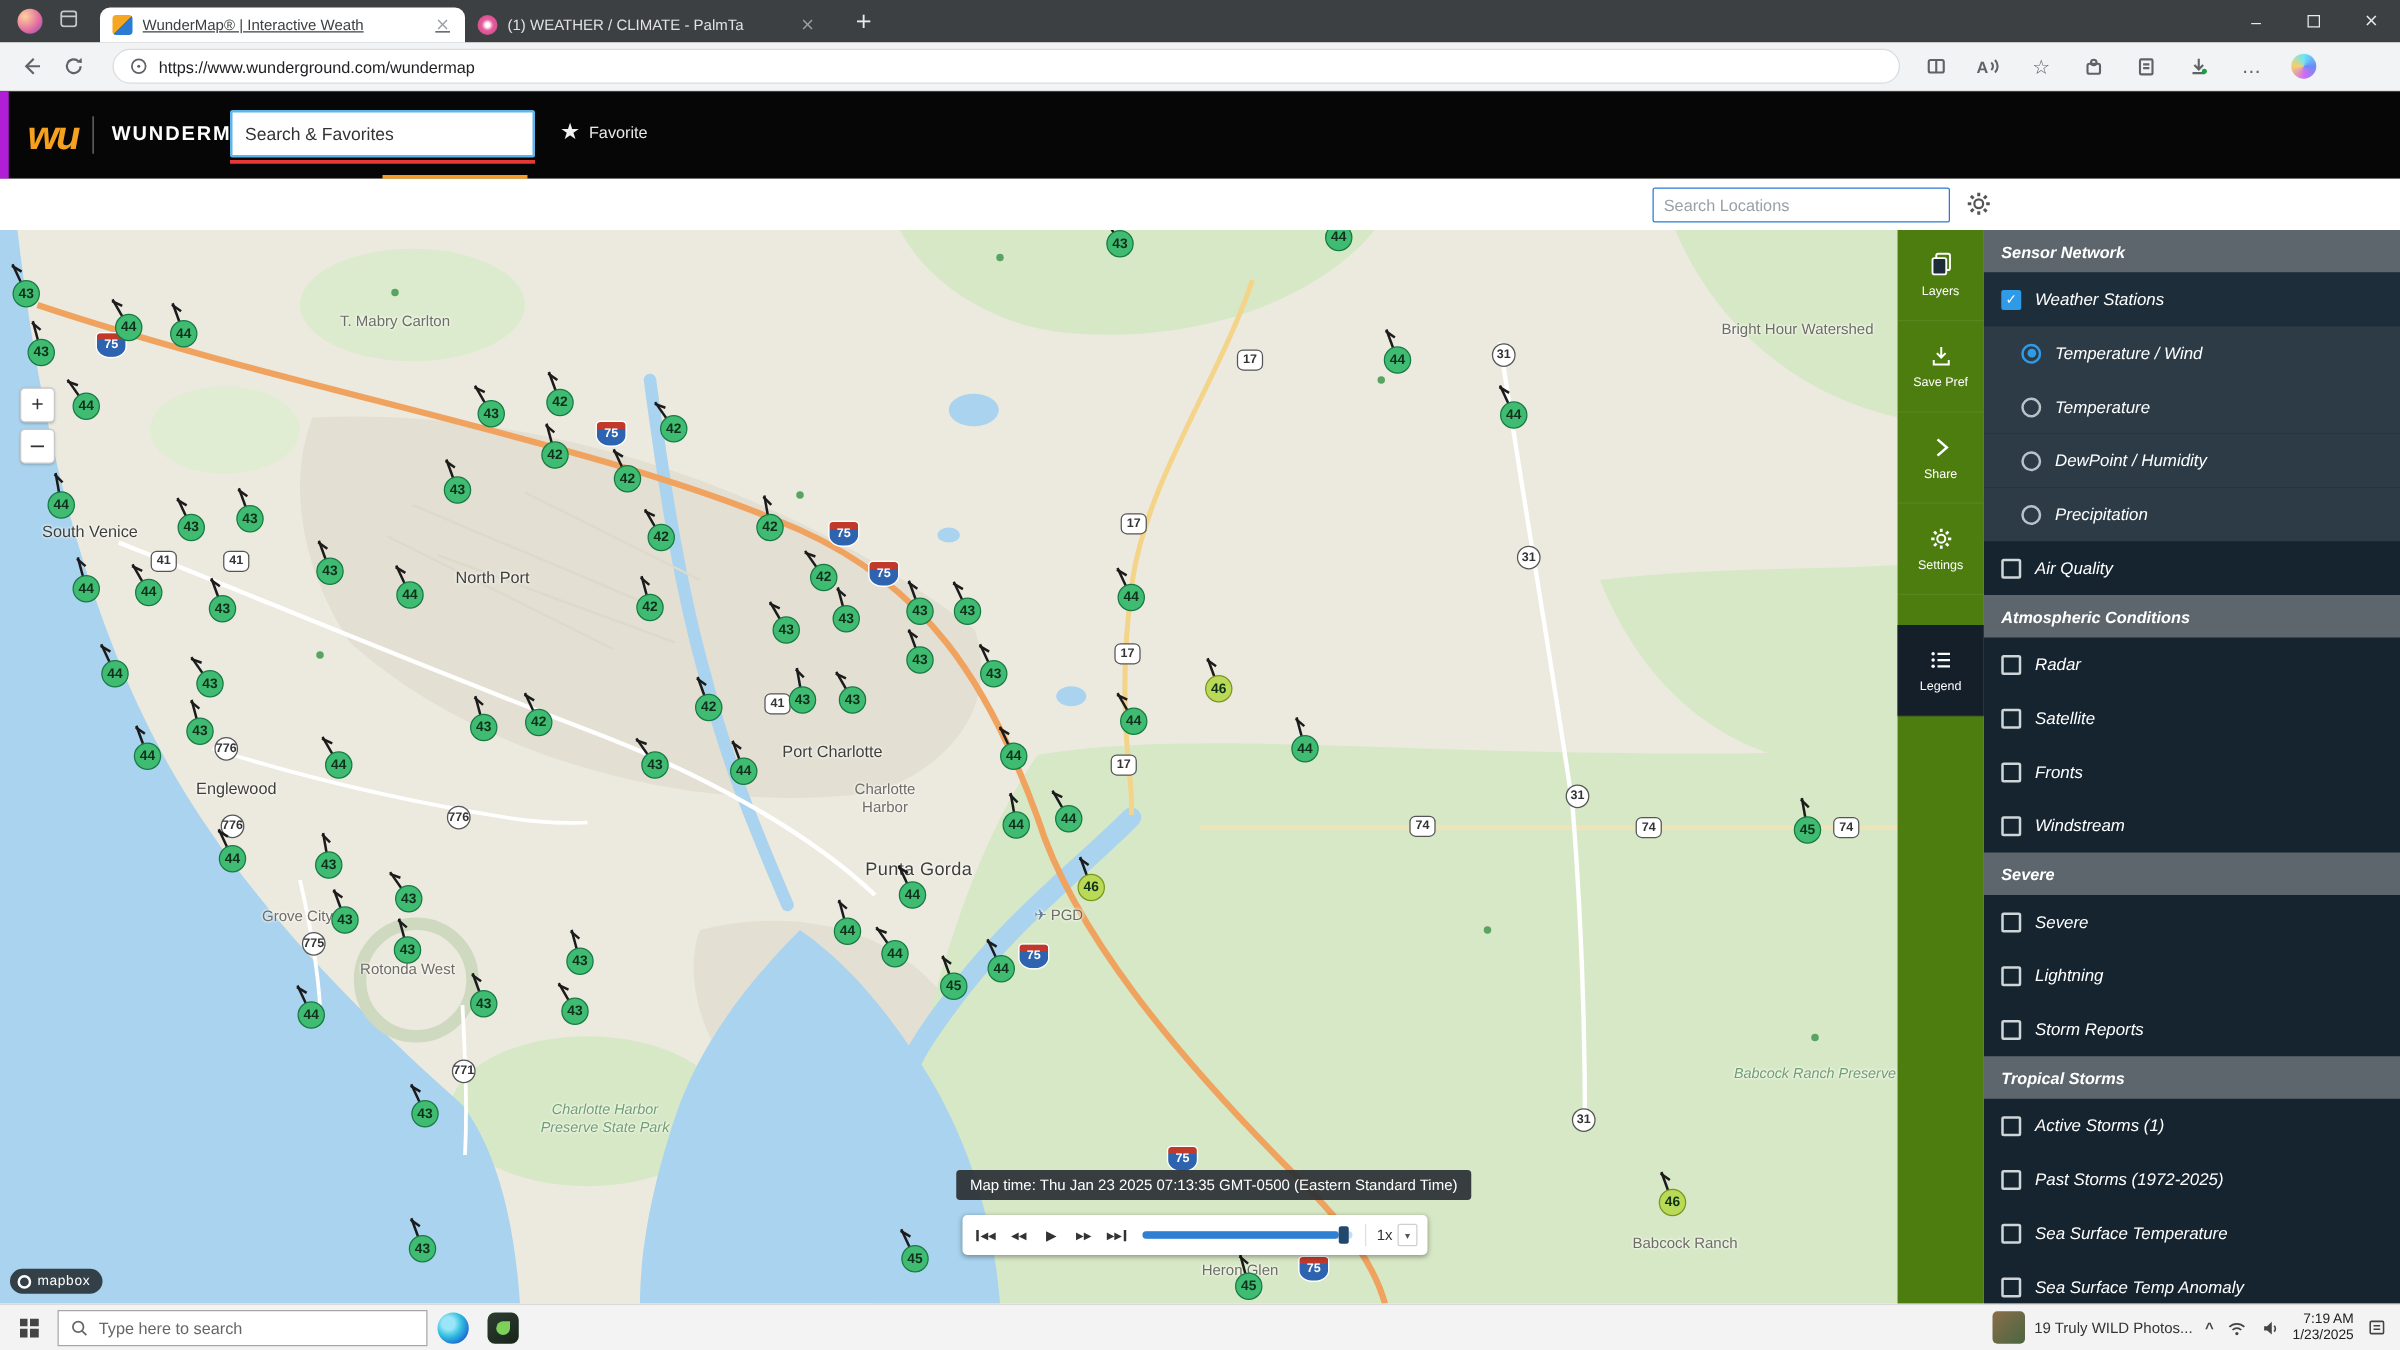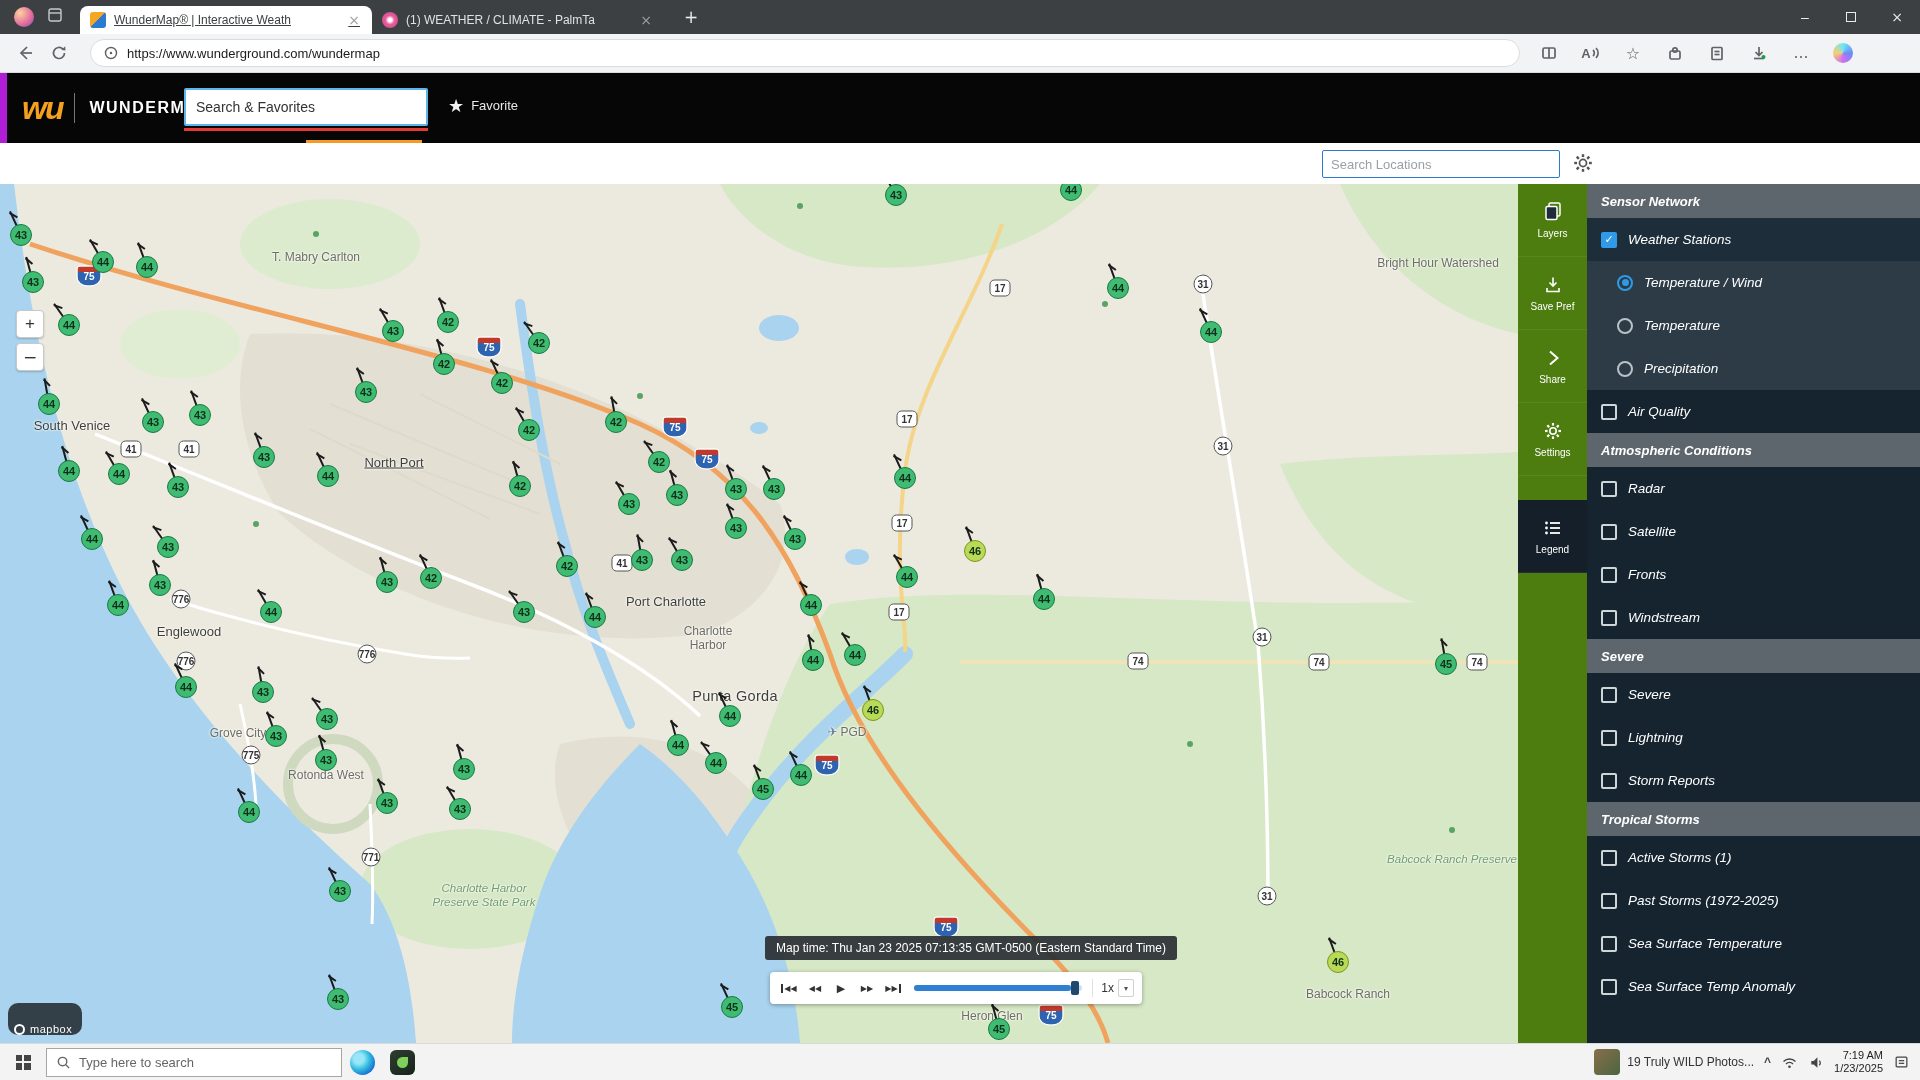--- a/index.html
+++ b/index.html
@@ -76,22 +76,22 @@
   .station .barb { position:absolute; left:-1px; top:-26px; width:2px; height:26px; background:#1b1b1b; transform-origin:50% 100%; }
   .station .barb::after { content:''; position:absolute; left:0; top:0; width:9px; height:2px; background:#1b1b1b; transform-origin:0 50%; transform:rotate(55deg); }
   .station .bubble { position:absolute; left:-11px; top:-11px; width:22px; height:22px; border-radius:50%; background:#3fbc72; border:1.5px solid #177a45;
     color:#10301c; font-weight:bold; font-size:11px; display:flex; align-items:center; justify-content:center; }
   .station.warm .bubble { background:#b9da57; border-color:#7d951f; }
 
   .zoomctl { position:absolute; left:16px; top:126px; }
   .zoombtn { width:28px; height:28px; background:#fff; border:1px solid #c9c9c9; border-radius:4px; display:flex; align-items:center; justify-content:center;
     font-size:17px; color:#333; margin-bottom:5px; box-shadow:0 1px 2px rgba(0,0,0,.2); }
 
-  .attrib { position:absolute; left:8px; bottom:8px; height:32px; background:rgba(32,38,42,.85); color:#fff; border-radius:10px;
-    display:flex; align-items:flex-end; gap:5px; padding:0 10px 0 6px; font-size:11px; letter-spacing:.5px; }
+  .attrib { position:absolute; left:8px; bottom:8px; height:20px; background:rgba(32,38,42,.85); color:#fff; border-radius:10px;
+    display:flex; align-items:center; gap:5px; padding:0 10px 0 6px; font-size:11px; letter-spacing:.5px; }
   .attrib .mcirc { width:11px; height:11px; border:2px solid #fff; border-radius:50%; }
 
   .maptime { position:absolute; left:765px; top:752px; background:rgba(42,47,51,.92); color:#fff; font-size:12px; padding:5px 11px; border-radius:3px; white-space:nowrap; }
 
   .playbar { position:absolute; left:770px; top:788px; width:372px; height:32px; background:#fff; border-radius:4px; box-shadow:0 1px 4px rgba(0,0,0,.35);
     display:flex; align-items:center; padding:0 8px; gap:4px; }
   .pbtn { border:none; background:none; color:#333; font-size:8px; width:22px; height:22px; display:flex; align-items:center; justify-content:center; gap:1px; }
   .pbtn.play { font-size:11px; }
   .vbar { display:inline-block; width:2px; height:9px; background:#333; }
   .slider { flex:1; height:14px; position:relative; margin:0 6px; }
@@ -335,21 +335,21 @@
         <div class="shield kc" style="left: 181px; top: 415px;">776</div>
         <div class="shield kc" style="left: 186px; top: 477px;">776</div>
         <div class="shield kc" style="left: 367px; top: 470px;">776</div>
         <div class="shield kc" style="left: 371px; top: 673px;">771</div>
         <div class="shield kc" style="left: 251px; top: 571px;">775</div>
       </div>
     <div class="layer" id="label-layer">
         <div class="map-label place" style="left: 316px; top: 73px;"><span>T. Mabry Carlton</span></div>
         <div class="map-label place" style="left: 1438px; top: 79px;"><span>Bright Hour Watershed</span></div>
         <div class="map-label city" style="left: 72px; top: 241px;"><span>South Venice</span></div>
-        <div class="map-label city" style="left: 394px; top: 278px; text-decoration: underline;"><span>North Port</span></div>
+        <div class="map-label city" style="left: 394px; top: 278px;"><span>North Port</span></div>
         <div class="map-label city" style="left: 666px; top: 417px;"><span>Port Charlotte</span></div>
         <div class="map-label wrap" style="left: 708px; top: 455px;"><span>Charlotte Harbor</span></div>
         <div class="map-label city big" style="left: 735px; top: 512px;"><span>Punta Gorda</span></div>
         <div class="map-label airport" style="left: 847px; top: 548px;"><span class="plane glyph">✈</span><span>PGD</span></div>
         <div class="map-label city" style="left: 189px; top: 447px;"><span>Englewood</span></div>
         <div class="map-label place" style="left: 238px; top: 549px;"><span>Grove City</span></div>
         <div class="map-label place" style="left: 326px; top: 591px;"><span>Rotonda West</span></div>
         <div class="map-label park" style="left: 484px; top: 712px;"><span>Charlotte Harbor Preserve State Park</span></div>
         <div class="map-label park" style="left: 1452px; top: 676px;"><span>Babcock Ranch Preserve</span></div>
         <div class="map-label place" style="left: 1305px; top: 810px; margin-left: 43px;"><span>Babcock Ranch</span></div>
@@ -756,20 +756,24 @@
       <div class="panel-row indent">
         <div class="radio selected"></div>
         <span>Temperature / Wind</span>
       </div>
       <div class="panel-row indent">
         <div class="radio"></div>
         <span>Temperature</span>
       </div>
       <div class="panel-row indent">
         <div class="radio"></div>
+        <span>DewPoint / Humidity</span>
+      </div>
+      <div class="panel-row indent">
+        <div class="radio"></div>
         <span>Precipitation</span>
       </div>
       <div class="panel-row">
         <div class="checkbox"></div>
         <span>Air Quality</span>
       </div>
       <div class="panel-header">Atmospheric Conditions</div>
       <div class="panel-row">
         <div class="checkbox"></div>
         <span>Radar</span>

